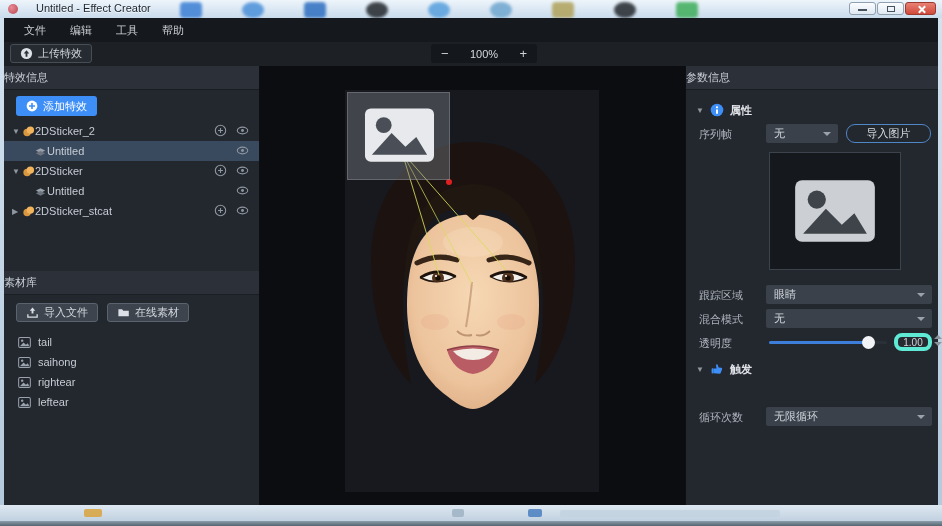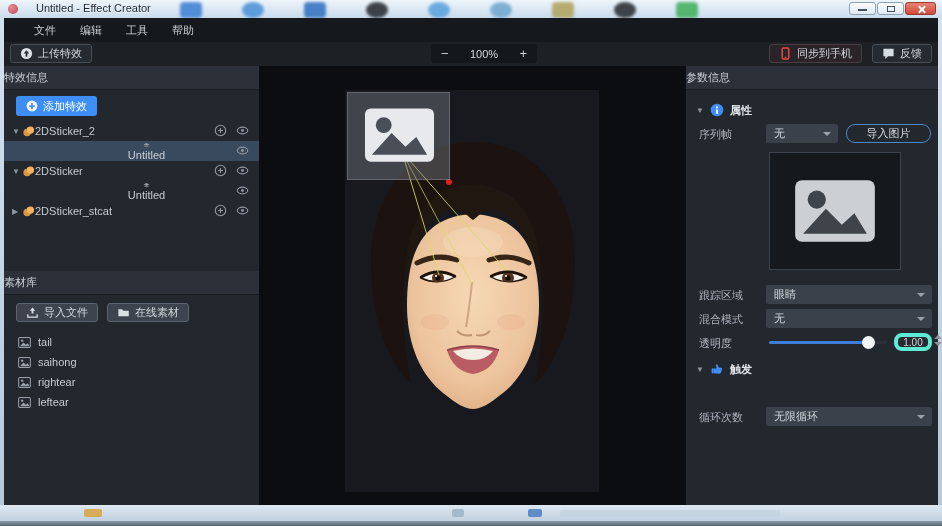--- a/index.html
+++ b/index.html
@@ -18,21 +18,21 @@
     background:linear-gradient(#fbfdfe,#dfe9f2);position:relative;cursor:pointer;}
   .winbtn.close{width:31px;background:linear-gradient(#e98173,#cf4a3b);border-color:#9a3a30;}
   .winbtn .g-min{position:absolute;left:8px;bottom:3px;width:9px;height:2px;background:#46525e;}
   .winbtn .g-max{position:absolute;left:9px;top:3px;width:8px;height:6px;border:1.5px solid #46525e;}
   .winbtn .g-x{position:absolute;left:11px;top:2px;width:9px;height:9px;}
   .winbtn .g-x:before,.winbtn .g-x:after{content:"";position:absolute;left:4px;top:0;width:2px;height:9px;background:#fff;}
   .winbtn .g-x:before{transform:rotate(45deg);} .winbtn .g-x:after{transform:rotate(-45deg);}
   
   .side-strip{position:absolute;top:18px;width:4px;height:487px;background:linear-gradient(#d3e2ef,#b4c9dc);}
   .body{position:absolute;left:4px;top:18px;width:934px;height:487px;background:#15181c;}
-  .menubar{position:absolute;left:0;top:0;width:100%;height:24px;background:#15181c;display:flex;align-items:center;padding-left:30px;gap:24px;}
+  .menubar{position:absolute;left:0;top:0;width:100%;height:24px;background:#15181c;display:flex;align-items:center;padding-left:20px;gap:24px;}
   .menubar span{font-size:11px;color:#c9ced5;cursor:default;}
   .toolbar{position:absolute;left:0;top:24px;width:100%;height:24px;background:#1d2126;}
   .btn{display:inline-flex;align-items:center;gap:5px;font-size:11px;color:#d2d7dd;background:#262b31;
     border:1px solid #454d57;border-radius:3px;padding:0 9px;height:19px;cursor:pointer;}
   .upload-btn{position:absolute;left:6px;top:2px;}
   .zoom-pill{position:absolute;left:427px;top:2px;width:106px;height:19px;background:#14171b;border-radius:3px;
     display:flex;align-items:center;justify-content:space-between;padding:0 10px;}
   .zoom-pill .zbtn{color:#cfd4da;font-size:13px;line-height:1;cursor:pointer;}
   .zoom-pill .zval{color:#d6dae0;font-size:11px;}
   .tb-right{position:absolute;right:6px;top:2px;display:flex;gap:10px;}
@@ -43,21 +43,21 @@
   .sec-head{height:24px;background:#2b3039;display:flex;align-items:center;
     font-size:11px;color:#ccd1d8;border-bottom:1px solid #1a1d22;}
   .accent-btn{position:absolute;left:12px;top:30px;height:20px;display:inline-flex;align-items:center;gap:5px;
     background:#3e8ef7;color:#fff;font-size:11px;border:none;border-radius:3px;padding:0 10px;cursor:pointer;}
   
   .tree{position:absolute;left:0;top:55px;width:100%;}
   .trow{height:20px;display:flex;align-items:center;font-size:11px;color:#c6ccd4;position:relative;cursor:pointer;}
   .trow.sel{background:#3a4a5e;}
   .trow .arrow{width:10px;margin-left:8px;font-size:8px;color:#8e969f;}
   .trow .lbl{}
-  .trow.child{padding-left:30px;flex-direction:column;}
+  .trow.child{padding-left:30px;}
   .row-icons{position:absolute;right:10px;top:3px;display:flex;gap:9px;}
   .micon{width:13px;height:13px;display:inline-block;}
   
   .mat-head{position:absolute;left:0;top:205px;width:100%;}
   .mat-btns{position:absolute;left:12px;top:237px;display:flex;gap:9px;}
   .mat-list{position:absolute;left:0;top:266px;width:100%;}
   .mrow{height:20px;display:flex;align-items:center;padding-left:14px;gap:7px;font-size:11px;color:#c6ccd4;cursor:pointer;}
   
   .canvas{position:absolute;left:256px;top:0;width:425px;height:439px;background:#0b0d10;}
   .stage{position:absolute;left:85px;top:24px;width:254px;height:402px;background:#17191e;}
@@ -141,35 +141,20 @@
           <circle cx="7" cy="7" r="6" fill="#dde2e8"></circle>
             <path d="M7 3.4 L10 7 H8 V10.4 H6 V7 H4 Z" fill="#2b3139"></path>
         </svg>
         <span>上传特效</span>
       </div>
       <div class="zoom-pill">
         <span class="zbtn">−</span>
         <span class="zval">100%</span>
         <span class="zbtn">+</span>
       </div>
-      <div class="tb-right">
-        <div class="btn" style="background:#2a2428;border-color:#4a3d41">
-          <svg class="micon" viewBox="0 0 14 14" width="12" height="12">
-            <rect x="3.5" y="1" width="7" height="12" rx="1.5" fill="none" stroke="#e34b3e" stroke-width="1.6"></rect>
-            <circle cx="7" cy="11" r="0.9" fill="#e34b3e"></circle>
-          </svg>
-          <span>同步到手机</span>
-        </div>
-        <div class="btn">
-          <svg class="micon" viewBox="0 0 14 14" width="12" height="12">
-            <path d="M1.5 2 h11 v8 h-6 l-3 3 v-3 h-2 Z" fill="#d7dde4"></path>
-          </svg>
-          <span>反馈</span>
-        </div>
-      </div>
     </div>
 
     <div class="main">
 
       <div class="panel-left">
         <div class="sec-head">特效信息</div>
 
         <button class="accent-btn">
           <svg width="12" height="12" viewBox="0 0 12 12">
             <circle cx="6" cy="6" r="5.4" fill="#fff"></circle>

